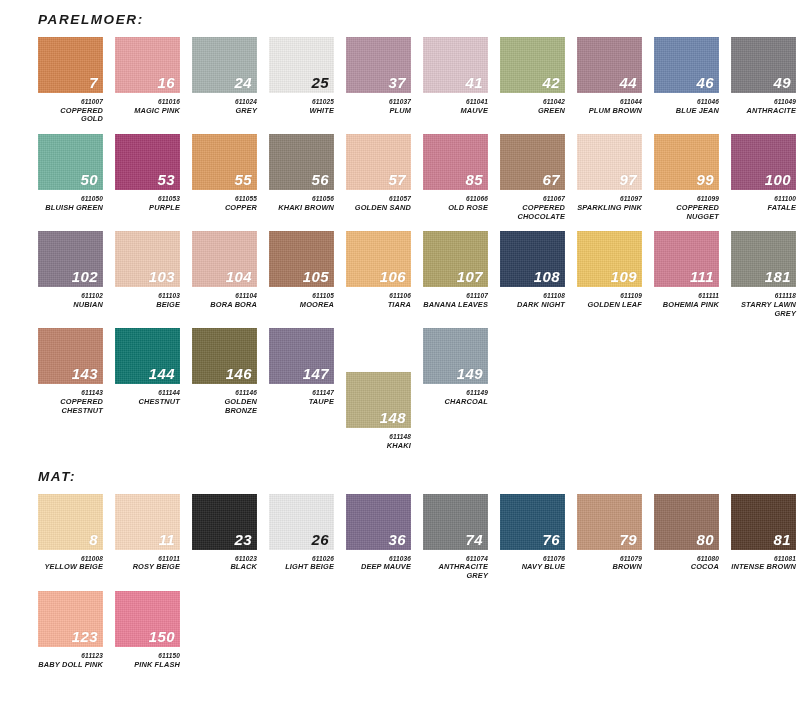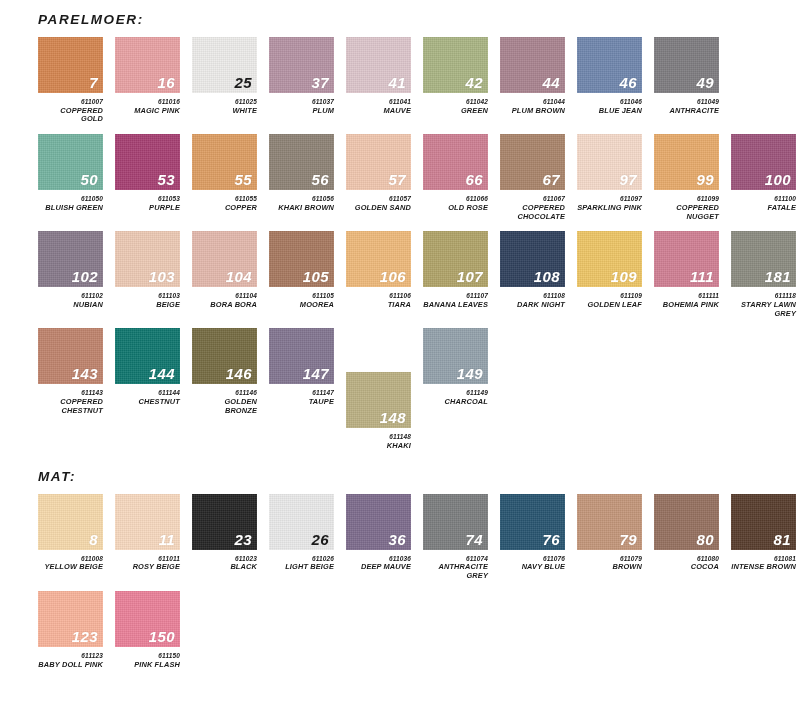--- a/index.html
+++ b/index.html
@@ -129,20 +129,29 @@
           <div class="swatch-cell">
             <div class="swatch-chip" style="background: rgb(232, 161, 163);">
               <span class="swatch-num">16</span>
             </div>
             <div class="swatch-meta">
               <span class="swatch-code">611016</span>
               <span class="swatch-name">MAGIC PINK</span>
             </div>
           </div>
           <div class="swatch-cell">
+            <div class="swatch-chip" style="background: rgb(168, 179, 176);">
+              <span class="swatch-num">24</span>
+            </div>
+            <div class="swatch-meta">
+              <span class="swatch-code">611024</span>
+              <span class="swatch-name">GREY</span>
+            </div>
+          </div>
+          <div class="swatch-cell">
             <div class="swatch-chip" style="background: rgb(236, 235, 233);">
               <span class="swatch-num dark">25</span>
             </div>
             <div class="swatch-meta">
               <span class="swatch-code">611025</span>
               <span class="swatch-name">WHITE</span>
             </div>
           </div>
           <div class="swatch-cell">
             <div class="swatch-chip" style="background: rgb(181, 146, 163);">
@@ -240,21 +249,21 @@
             <div class="swatch-chip" style="background: rgb(240, 198, 174);">
               <span class="swatch-num">57</span>
             </div>
             <div class="swatch-meta">
               <span class="swatch-code">611057</span>
               <span class="swatch-name">GOLDEN SAND</span>
             </div>
           </div>
           <div class="swatch-cell">
             <div class="swatch-chip" style="background: rgb(205, 126, 146);">
-              <span class="swatch-num">66</span>
+              <span class="swatch-num">85</span>
             </div>
             <div class="swatch-meta">
               <span class="swatch-code">611066</span>
               <span class="swatch-name">OLD ROSE</span>
             </div>
           </div>
           <div class="swatch-cell">
             <div class="swatch-chip" style="background: rgb(169, 132, 106);">
               <span class="swatch-num">67</span>
             </div>

